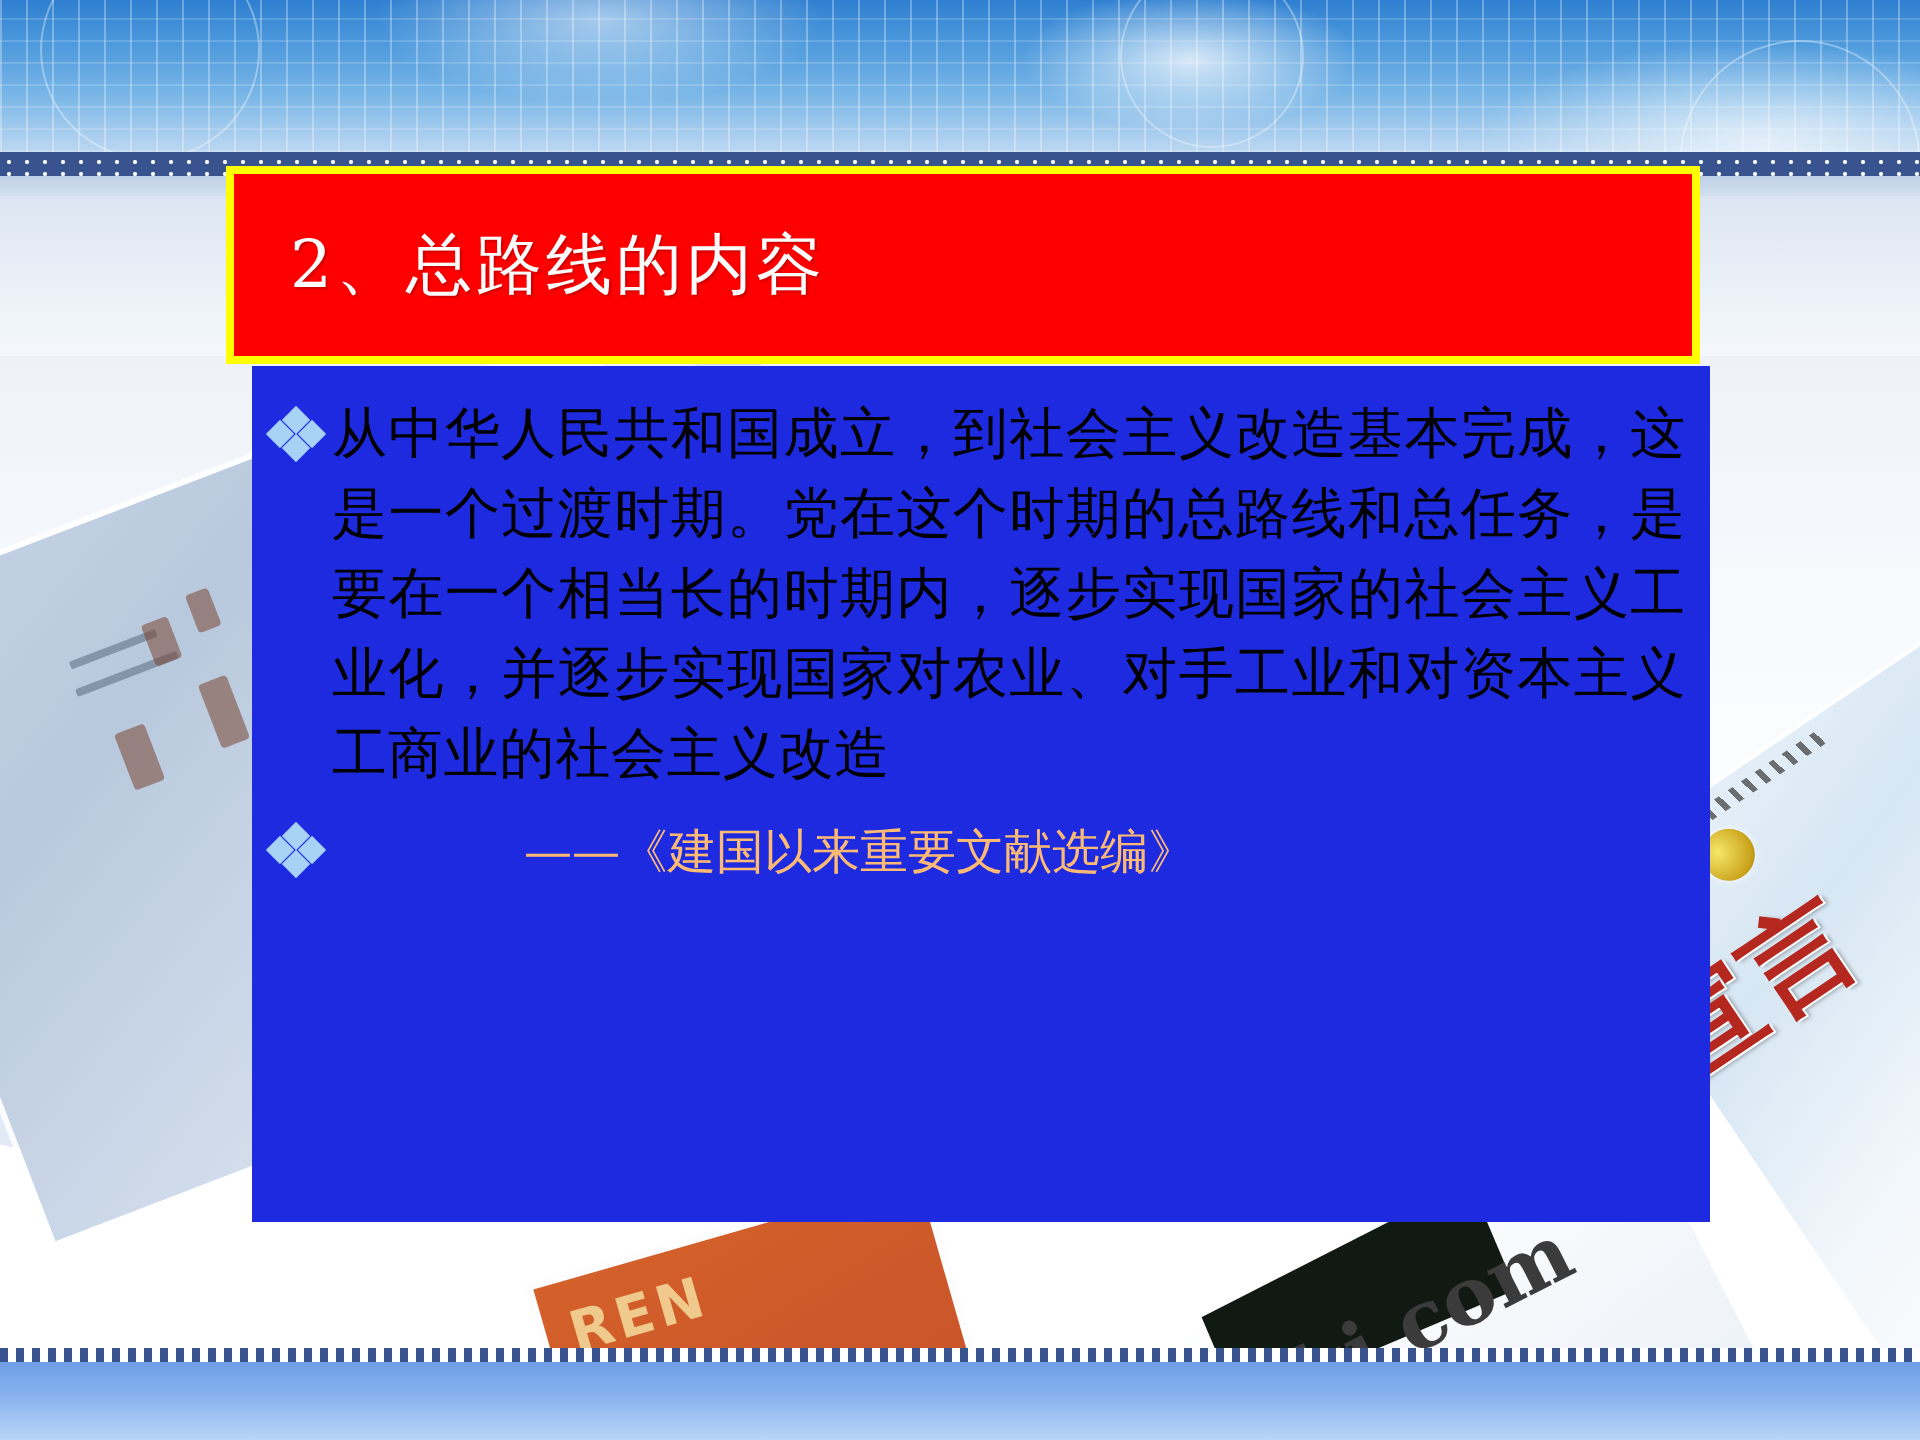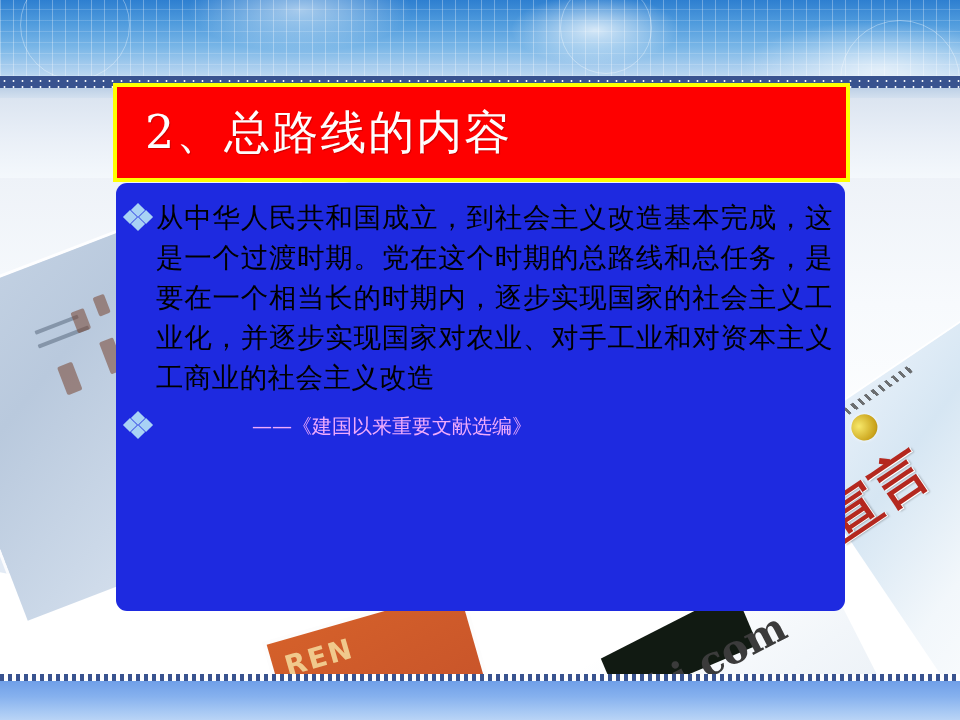--- a/index.html
+++ b/index.html
@@ -273,36 +273,35 @@
     position:absolute;
     left:113px; top:83px;
     width:737px; height:99px;
     background:#fe0000;
     border:4px solid #ffff00;
   }
   .title-text{
     position:absolute;
     left:28px; top:50%;
     transform:translateY(-50%);
-    font-size:46px;
+    font-size:33px;
     color:#fdfdfd;
     letter-spacing:2px;
     white-space:nowrap;
     font-family:"DejaVu Serif","Liberation Serif",serif;
     text-shadow:1px 1px 1px rgba(120,0,0,.35);
   }
 
   
   .content-box{
     position:absolute;
-    left:116px; top:183px;
+    left:126px; top:183px;
     width:729px; height:428px;
     background:#1e2ae0;
     padding:14px 6px 0 6px;
-    border-radius:11px;
   }
 
   .bullet-row{
     display:flex;
     align-items:flex-start;
   }
   .bullet{
     flex:0 0 auto;
     width:34px;
     padding-top:8px;
@@ -337,23 +336,23 @@
     padding-right:6px;
   }
 
   .cite-row{
     display:flex;
     align-items:flex-start;
     margin-top:8px;
   }
   .cite{
     flex:1 1 auto;
-    font-size:20px;
+    font-size:24px;
     line-height:42px;
-    color:#f0abfc;
+    color:#fdba74;
     padding-left:96px;
     white-space:nowrap;
     font-family:"DejaVu Serif","Liberation Serif",serif;
   }
 </style>
 </head>
 <body>
 
 <div id="slide">
 

